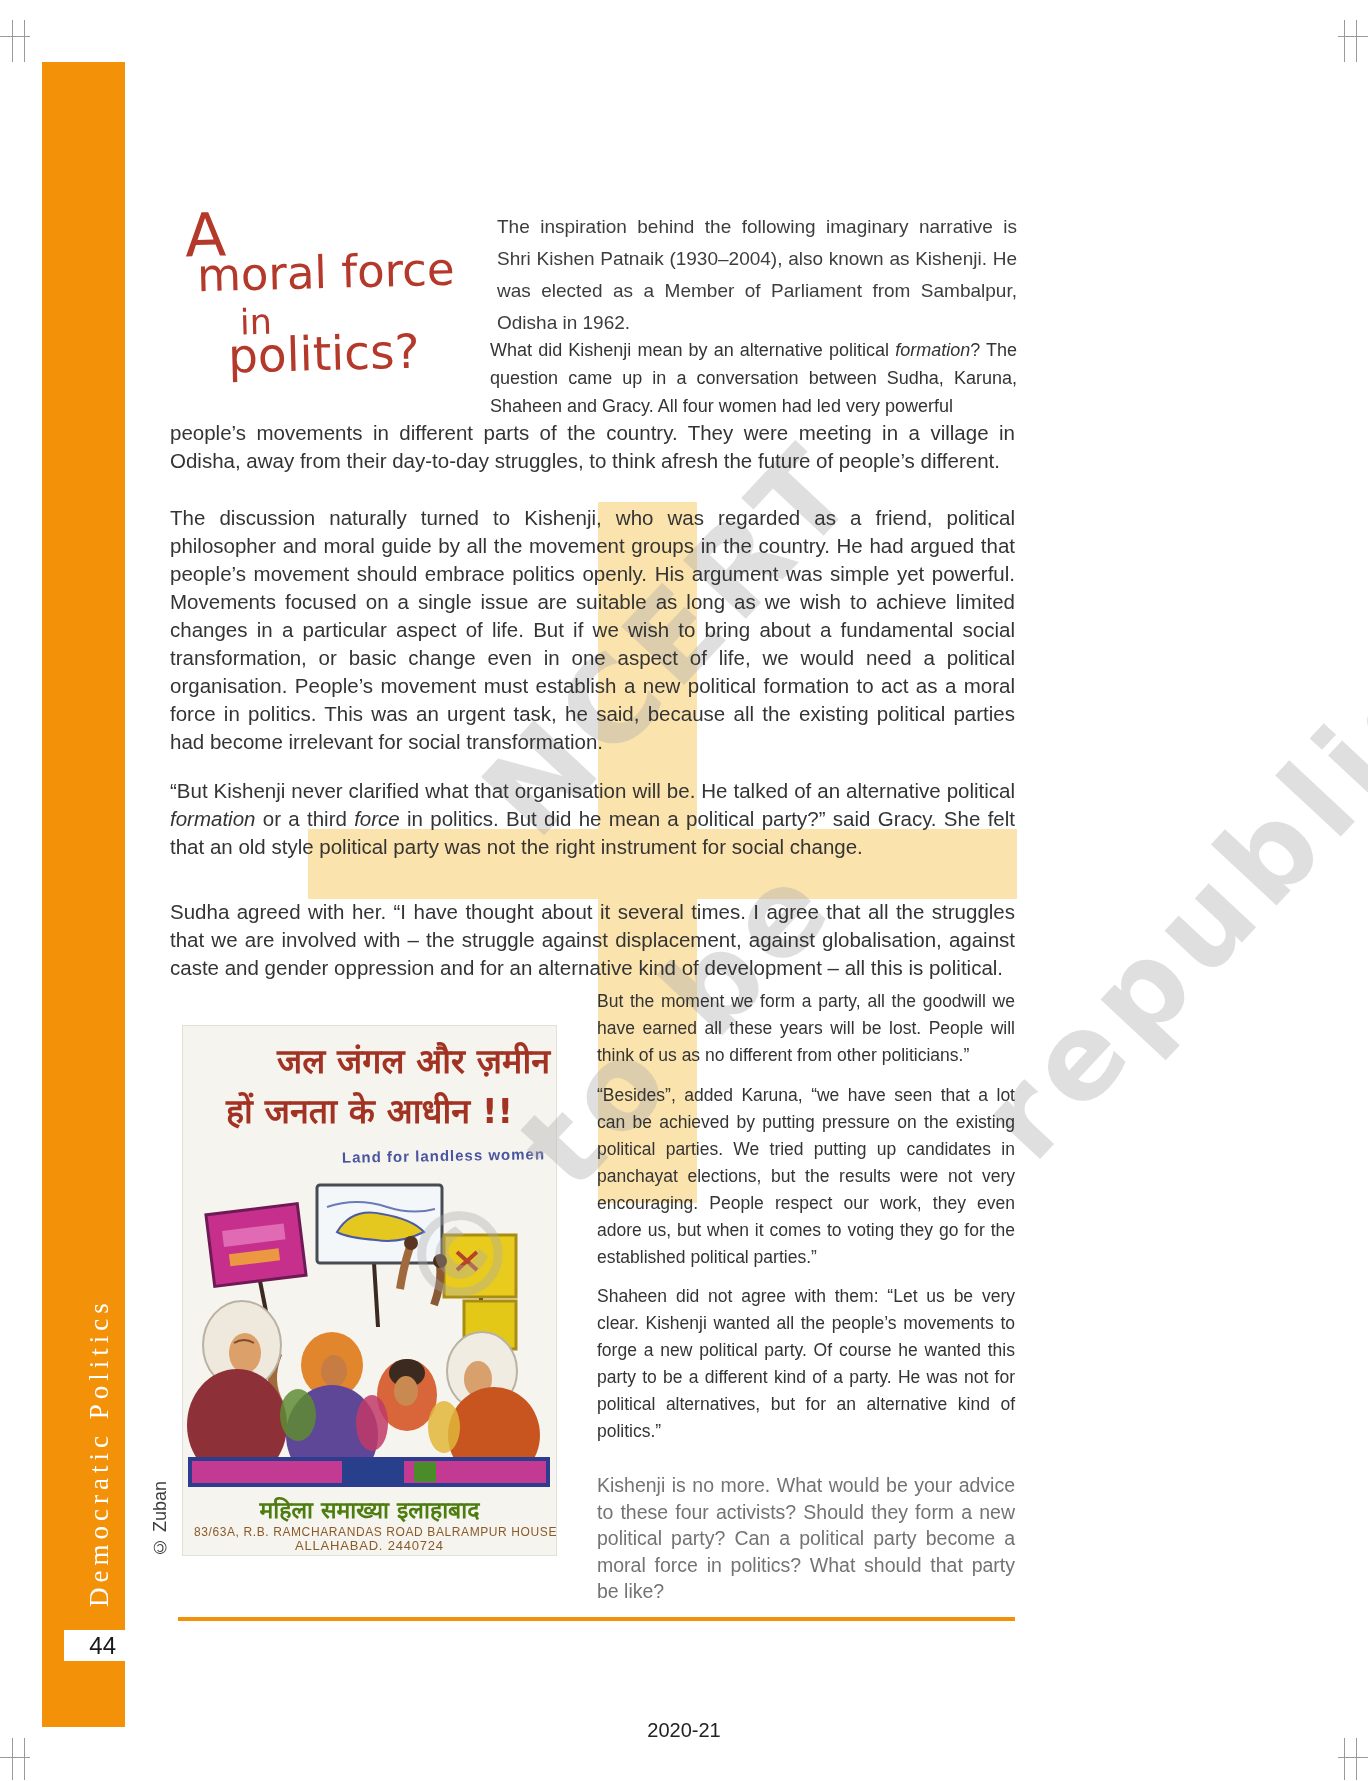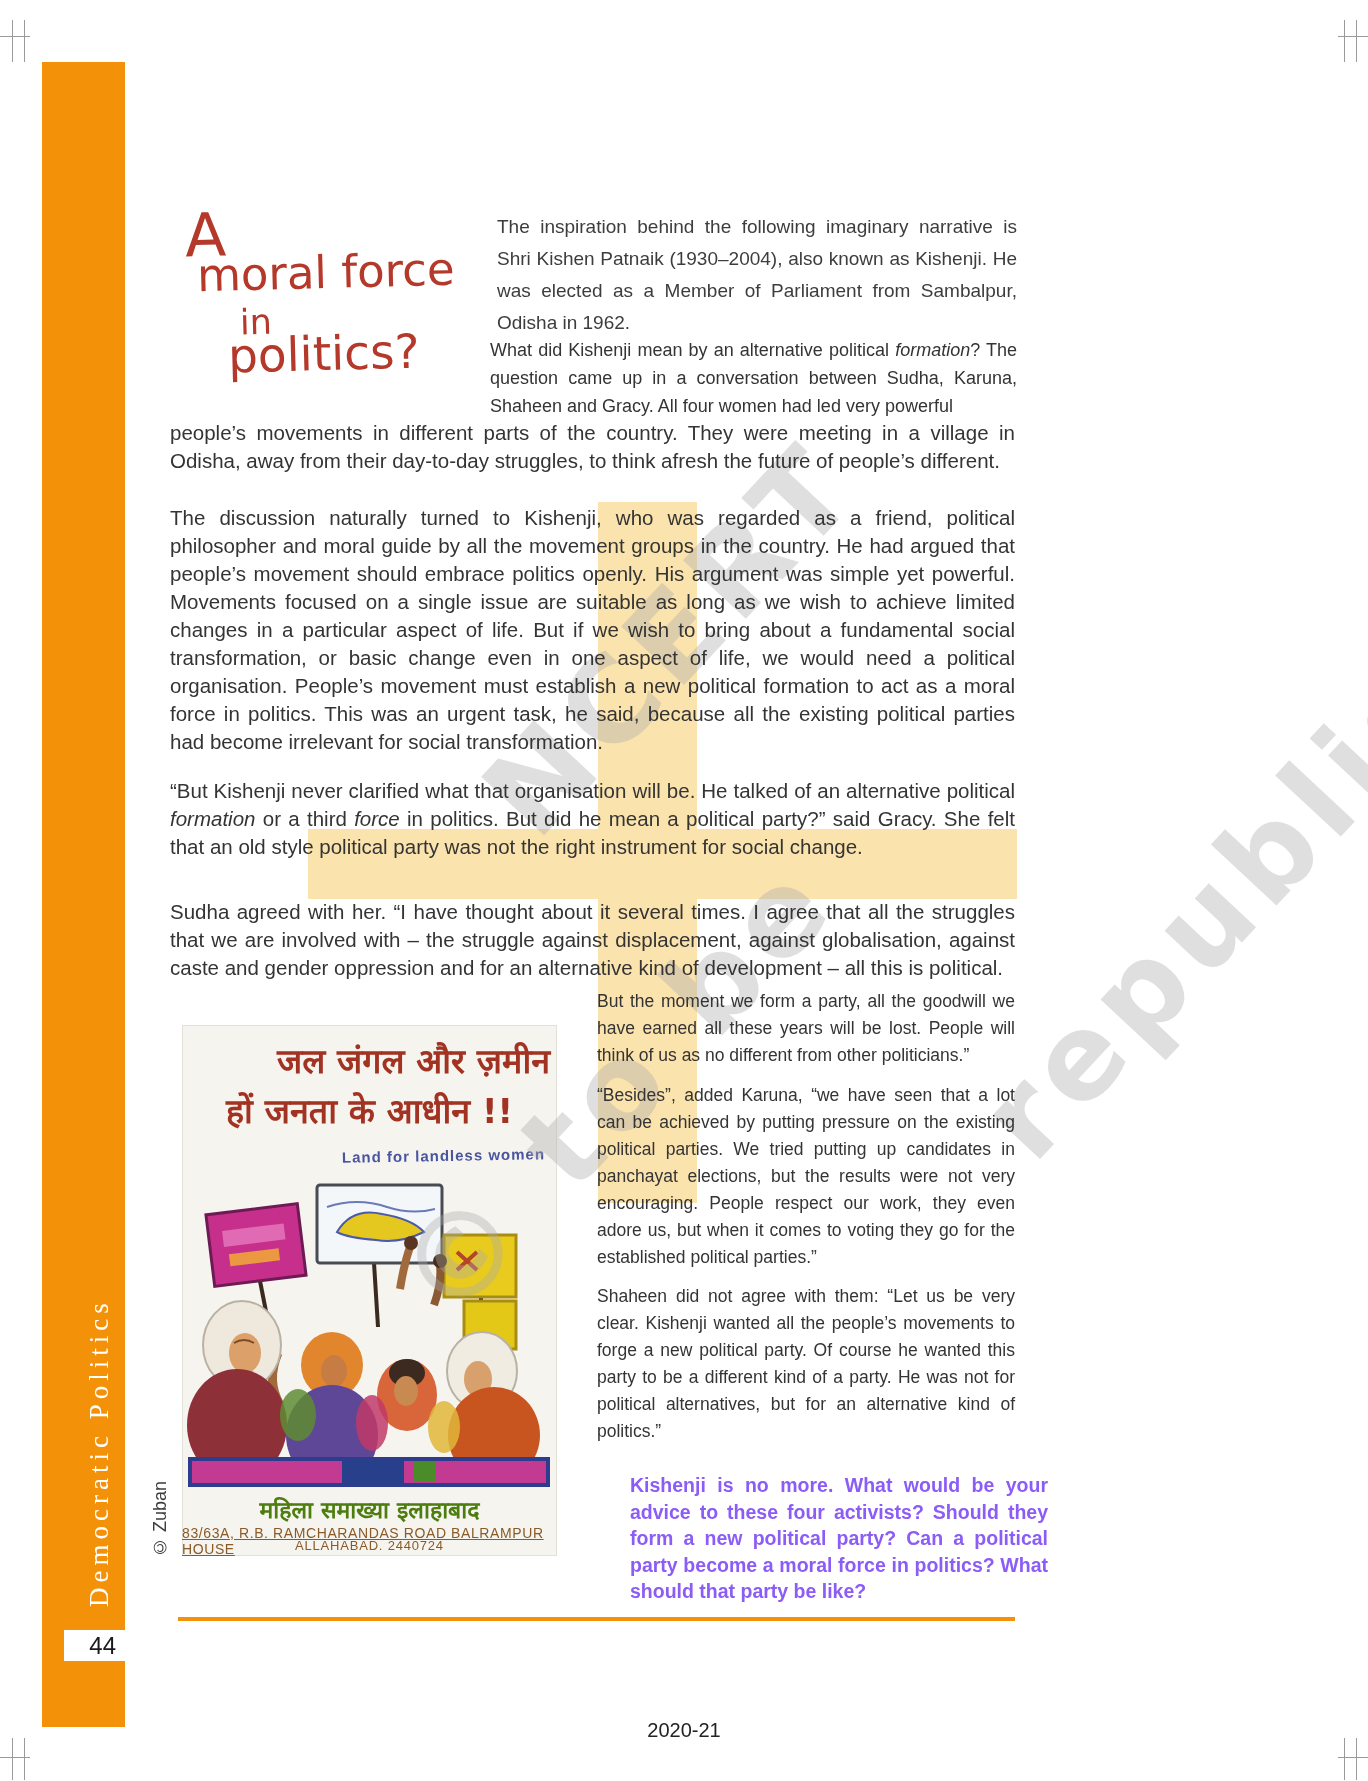--- a/index.html
+++ b/index.html
@@ -48,37 +48,37 @@
   .b-right{left:490px;top:336px;width:527px;font-size:18px;line-height:28px;}
   .full{left:170px;width:845px;font-size:20.5px;line-height:28px;}
   .b-full{top:419px;}
   .p-c{top:504px;}
   .p-d{top:777px;}
   .p-e{top:898px;}
   .col{left:597px;width:418px;font-size:17.5px;line-height:27px;}
   .p-e2{top:988px;}
   .p-f{top:1082px;}
   .p-g{top:1283px;}
-  .p-h{top:1472px;font-weight:bold;font-size:19.5px;line-height:26.5px;color:#8b5cf6;margin-left:33px;}
+  .p-h{top:1472px;font-weight:normal;font-size:19.5px;line-height:26.5px;color:#737373;}
 
   
   .photo{position:absolute;left:182px;top:1025px;width:375px;height:531px;z-index:1;
          background:#f6f4ef;box-shadow:0 0 0 1px #e3e0d8 inset;}
   .ph-h1,.ph-h2{position:absolute;left:0;width:100%;text-align:center;color:#a23322;
          font-weight:bold;font-size:34px;line-height:40px;white-space:nowrap;
          font-family:"DejaVu Sans",sans-serif;}
   .ph-h1{top:16px;margin-left:44px;}
   .ph-h2{top:66px;}
   .ph-sub{position:absolute;right:12px;top:122px;color:#4a55a0;font-weight:bold;
          font-size:15px;letter-spacing:1px;transform:rotate(-1deg);}
   .ph-svg{position:absolute;left:0;top:152px;width:375px;height:310px;}
   .ph-org{position:absolute;left:0;top:468px;width:100%;text-align:center;color:#4d7c0f;
          font-weight:bold;font-size:23px;font-family:"DejaVu Sans",sans-serif;}
-  .ph-a1{position:absolute;left:0;top:500px;width:100%;text-align:left;color:#8a5a28;
-         font-size:14px;letter-spacing:0.6px;text-decoration:underline;}
+  .ph-a1{position:absolute;left:0;top:500px;width:100%;text-align:right;color:#8a5a28;
+         font-size:12px;letter-spacing:0.6px;}
   .ph-a2{position:absolute;left:0;top:513px;width:100%;text-align:center;color:#8a5a28;
          font-size:13px;letter-spacing:0.8px;}
   .credit{position:absolute;left:150px;top:1465px;height:92px;z-index:3;
     writing-mode:vertical-rl;transform:rotate(180deg);font-size:18px;color:#3c3c3c;white-space:nowrap;}
 
   
   .rule{position:absolute;left:178px;top:1617px;width:837px;height:4px;background:#f39208;z-index:3;}
   .footer{position:absolute;left:0;top:1719px;width:1368px;text-align:center;font-size:20px;color:#222;z-index:3;}
 
   i{font-style:italic;}

